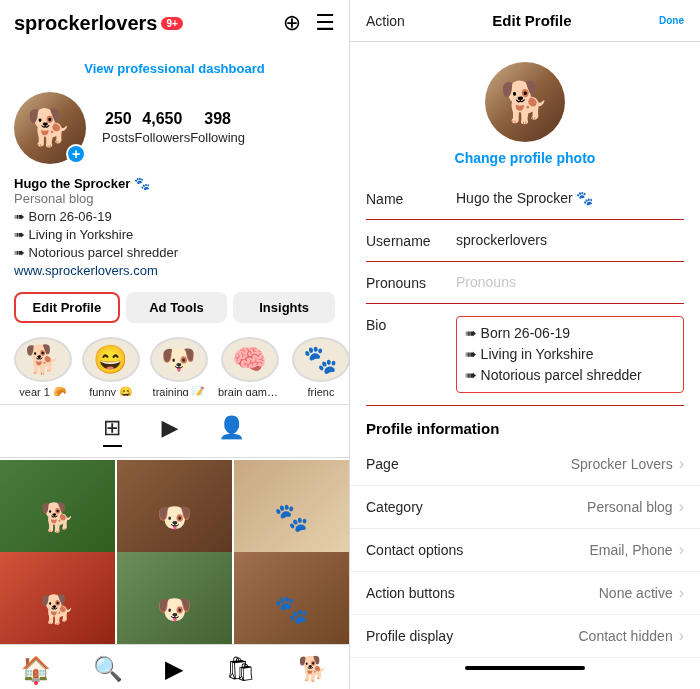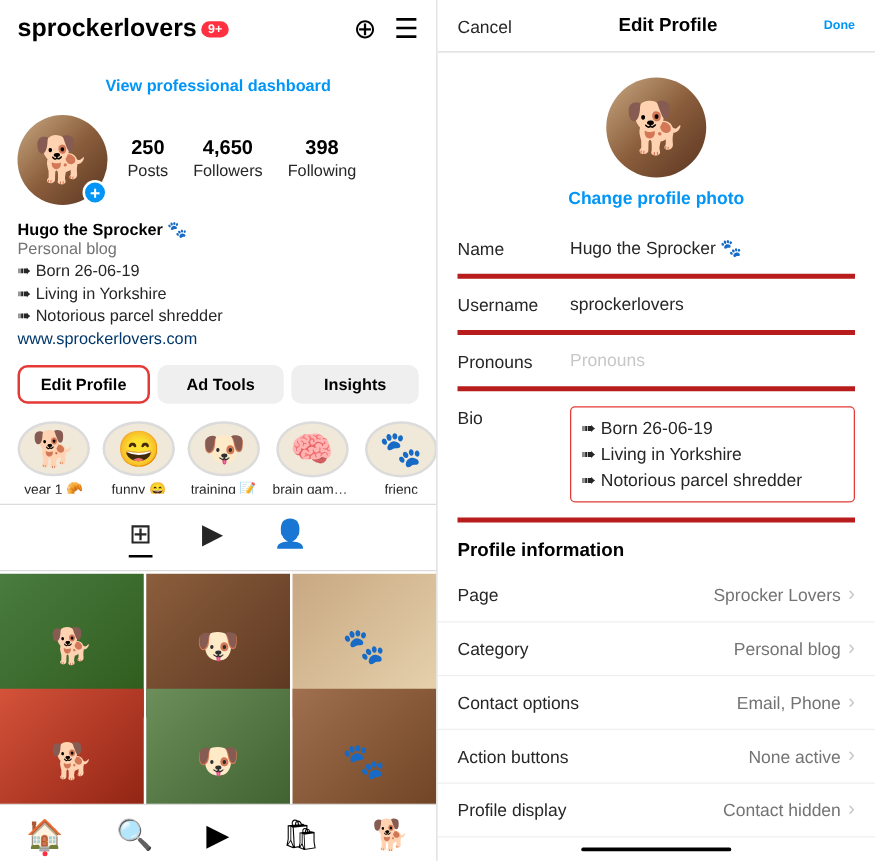--- a/index.html
+++ b/index.html
@@ -61,21 +61,21 @@
     .add-btn {
       position: absolute;
       bottom: 0; right: 0;
       width: 20px; height: 20px;
       background: #0095f6;
       border-radius: 50%;
       display: flex; align-items: center; justify-content: center;
       color: #fff; font-size: 14px; font-weight: 700;
       border: 2px solid #fff;
     }
-    .stats { display: flex; gap: 20px; }
+    .stats { display: flex; }
     .stat { text-align: center; }
     .stat-num { font-weight: 700; font-size: 16px; display: block; }
     .stat-label { font-size: 13px; color: #262626; }
 
     .profile-info { padding: 4px 14px 8px 14px; }
     .profile-name { font-weight: 700; font-size: 13px; }
     .profile-category { font-size: 13px; color: #737373; }
     .profile-bio { font-size: 13px; color: #262626; line-height: 1.4; margin-top: 2px; }
     .profile-link { color: #00376b; font-size: 13px; }
 
@@ -198,21 +198,21 @@
       font-size: 40px; margin-bottom: 8px;
       overflow: hidden;
     }
     .change-photo-link { color: #0095f6; font-size: 14px; font-weight: 600; cursor: pointer; }
 
     .form-section { padding: 0 16px; }
     .form-row {
       display: flex;
       align-items: flex-start;
       padding: 12px 0;
-      border-bottom: 4px solid #b91c1c;
+      border-bottom: 1px solid #b91c1c;
     }
     .form-label { width: 90px; font-size: 14px; color: #262626; font-weight: 400; padding-top: 1px; flex-shrink: 0; }
     .form-value { flex: 1; font-size: 14px; color: #262626; }
     .form-value.placeholder { color: #c7c7c7; }
     .form-value.bio-value {
       font-size: 14px;
       line-height: 1.5;
       border: 1.5px solid #e53935;
       border-radius: 4px;
       padding: 6px 8px;
@@ -354,21 +354,21 @@
     <span class="nav-icon">🔍</span>
     <span class="nav-icon">▶</span>
     <span class="nav-icon">🛍</span>
     <span class="nav-icon">🐕</span>
   </div>
 </div>
 
 <div class="right-panel">
 
   <div class="right-header">
-    <span class="right-header-cancel">Cancel</span>
+    <span class="right-header-cancel">Action</span>
     <span class="right-header-title">Edit Profile</span>
     <span class="right-header-done">Done</span>
   </div>
 
   <div class="profile-photo-section">
     <div class="profile-photo-circle">🐕</div>
     <span class="change-photo-link">Change profile photo</span>
   </div>
 
   <div class="form-section">

